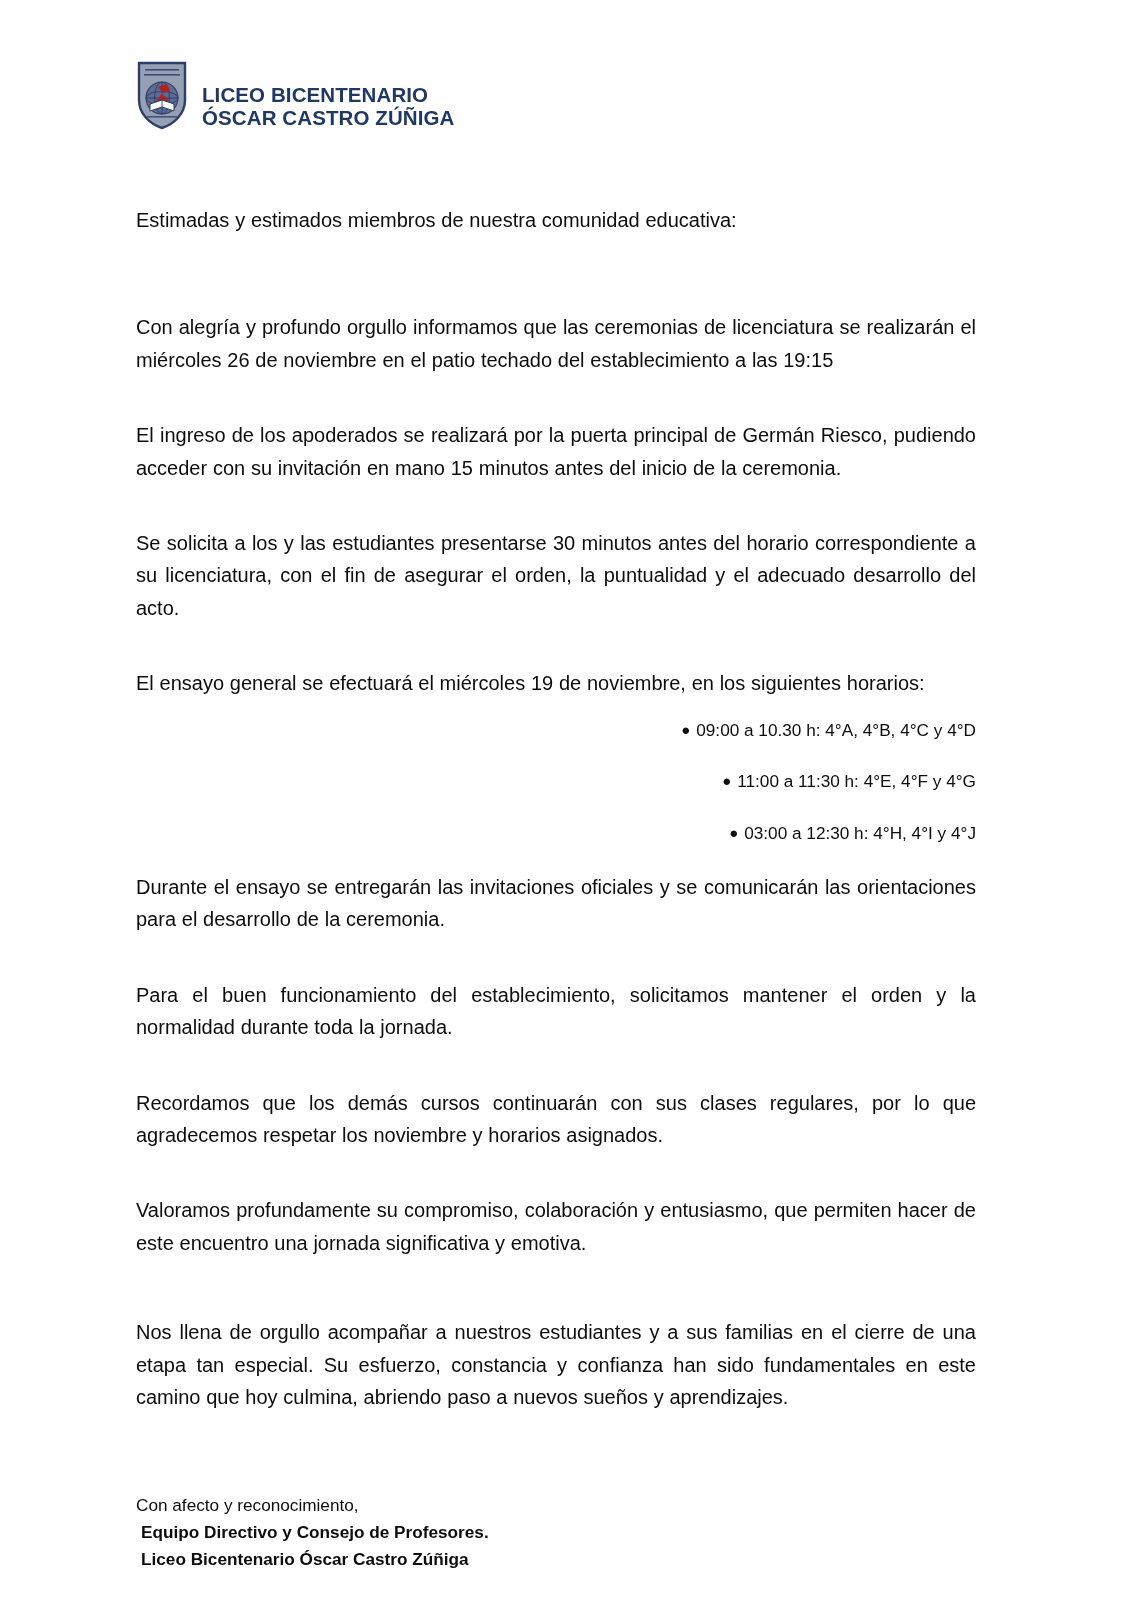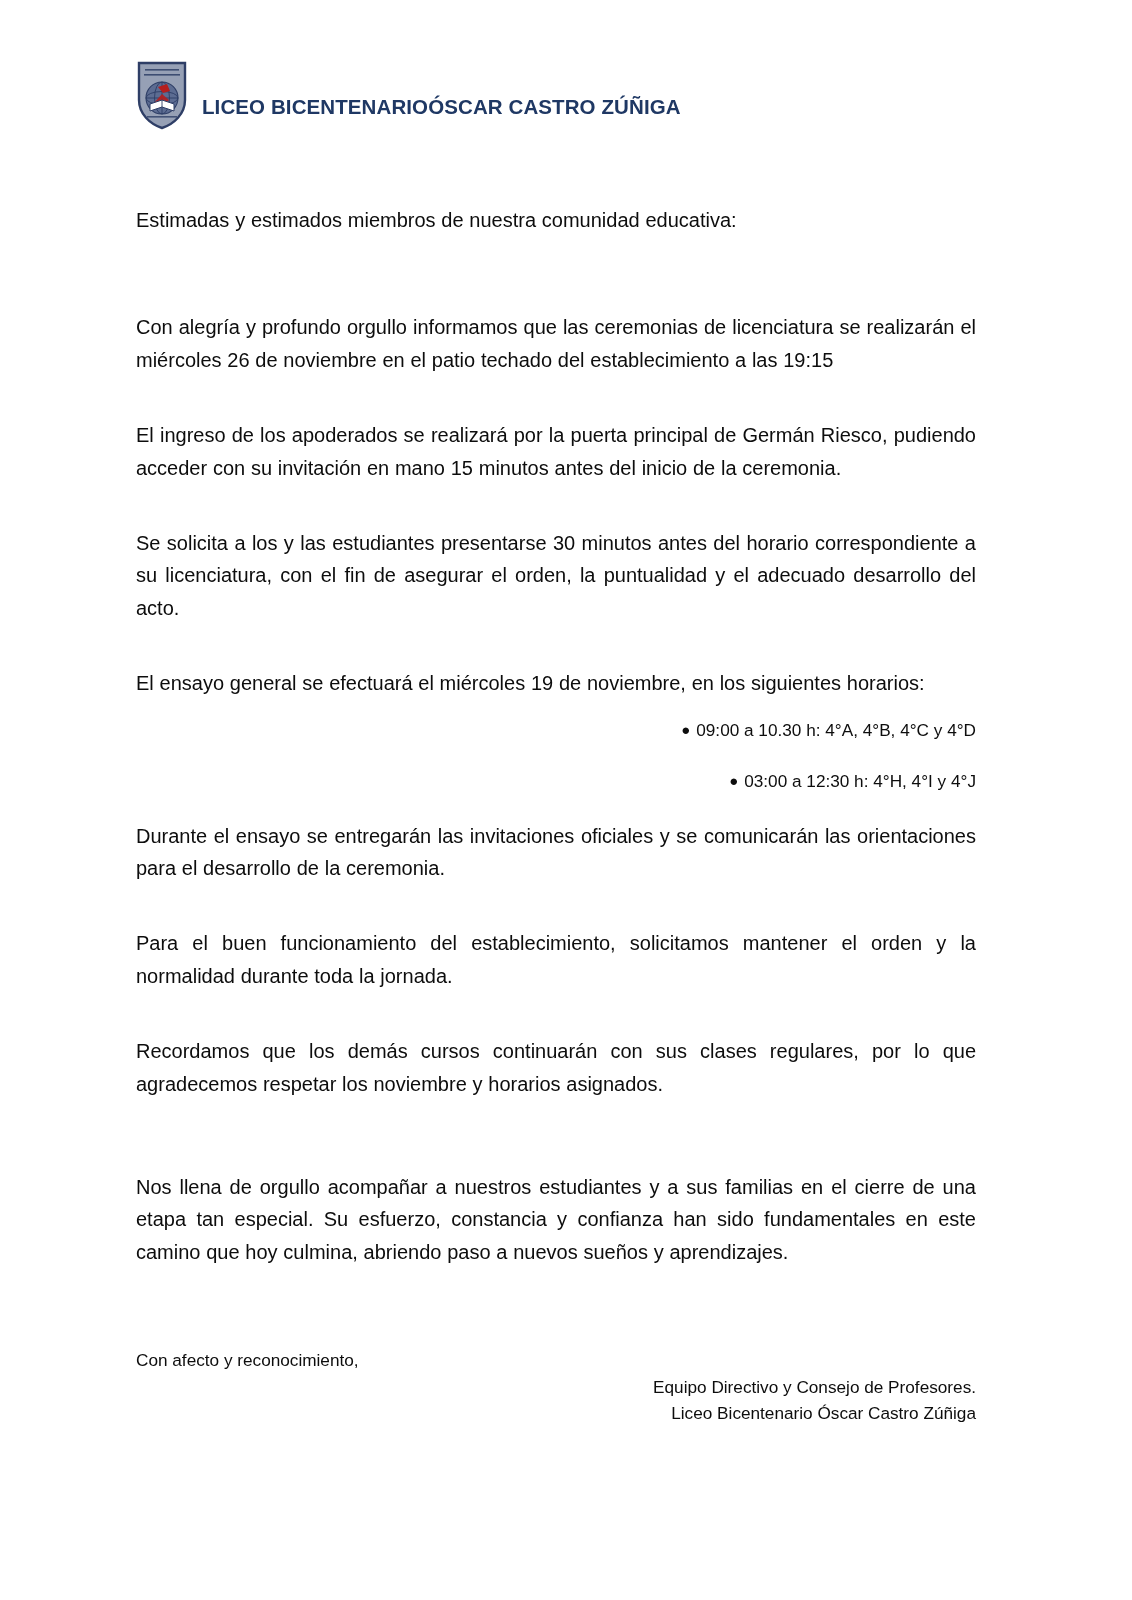--- a/index.html
+++ b/index.html
@@ -32,21 +32,21 @@
     gap: 14px;
   }
   .crest {
     width: 52px;
     height: 70px;
     flex: 0 0 auto;
     display: block;
   }
   .letterhead-text {
     display: flex;
-    flex-direction: row;
+    flex-direction: column;
     justify-content: center;
     line-height: 1.12;
     margin-top: 24px;
   }
   .letterhead-line {
     font-family: "Liberation Sans", sans-serif;
     font-weight: bold;
     font-size: 20.5px;
     letter-spacing: 0.1px;
     color: #1F3864;
@@ -100,23 +100,22 @@
 
   .sign-block { margin-top: 2px; }
   .sign-line {
     font-size: 17.2px;
     line-height: 1.55;
     color: #0d0d0d;
     text-align: left;
     margin: 0;
   }
   .sign-line.bold {
-    font-weight: normal;
+    font-weight: bold;
     padding-left: 5px;
-    text-align: right;
   }
 </style>
 </head>
 <body>
 
 <div class="page">
 
   <div class="letterhead">
 
     <svg class="crest" viewBox="0 0 52 70" aria-hidden="true">
@@ -169,35 +168,37 @@
     <div class="spacer-sm"></div>
 
     <p class="para">Se solicita a los y las estudiantes presentarse 30 minutos antes del horario correspondiente a su licenciatura, con el fin de asegurar el orden, la puntualidad y el adecuado desarrollo del acto.</p>
 
     <div class="spacer-sm"></div>
 
     <p class="para nojustify">El ensayo general se efectuará el miércoles 19 de noviembre, en los siguientes horarios:</p>
 
     <ul class="bullets">
       <li><span class="bullet-dot">●</span><span>09:00 a 10.30 h: 4°A, 4°B, 4°C y 4°D</span></li>
+      <li><span class="bullet-dot">●</span><span>11:00 a 11:30 h: 4°E, 4°F y 4°G</span></li>
       <li><span class="bullet-dot">●</span><span>03:00 a 12:30 h: 4°H, 4°I y 4°J</span></li>
     </ul>
 
     <p class="para">Durante el ensayo se entregarán las invitaciones oficiales y se comunicarán las orientaciones para el desarrollo de la ceremonia.</p>
 
     <div class="spacer-sm"></div>
 
     <p class="para">Para el buen funcionamiento del establecimiento, solicitamos mantener el orden y la normalidad durante toda la jornada.</p>
 
     <div class="spacer-sm"></div>
 
     <p class="para">Recordamos que los demás cursos continuarán con sus clases regulares, por lo que agradecemos respetar los noviembre y horarios asignados.</p>
 
     <div class="spacer-sm"></div>
 
+    <p class="para">Valoramos profundamente su compromiso, colaboración y entusiasmo, que permiten hacer de este encuentro una jornada significativa y emotiva.</p>
 
     <div class="spacer-md"></div>
 
     <p class="para">Nos llena de orgullo acompañar a nuestros estudiantes y a sus familias en el cierre de una etapa tan especial. Su esfuerzo, constancia y confianza han sido fundamentales en este camino que hoy culmina, abriendo paso a nuevos sueños y aprendizajes.</p>
 
     <div class="spacer-xl"></div>
 
     <div class="sign-block">
       <p class="sign-line">Con afecto y reconocimiento,</p>
       <p class="sign-line bold">Equipo Directivo y Consejo de Profesores.</p>

